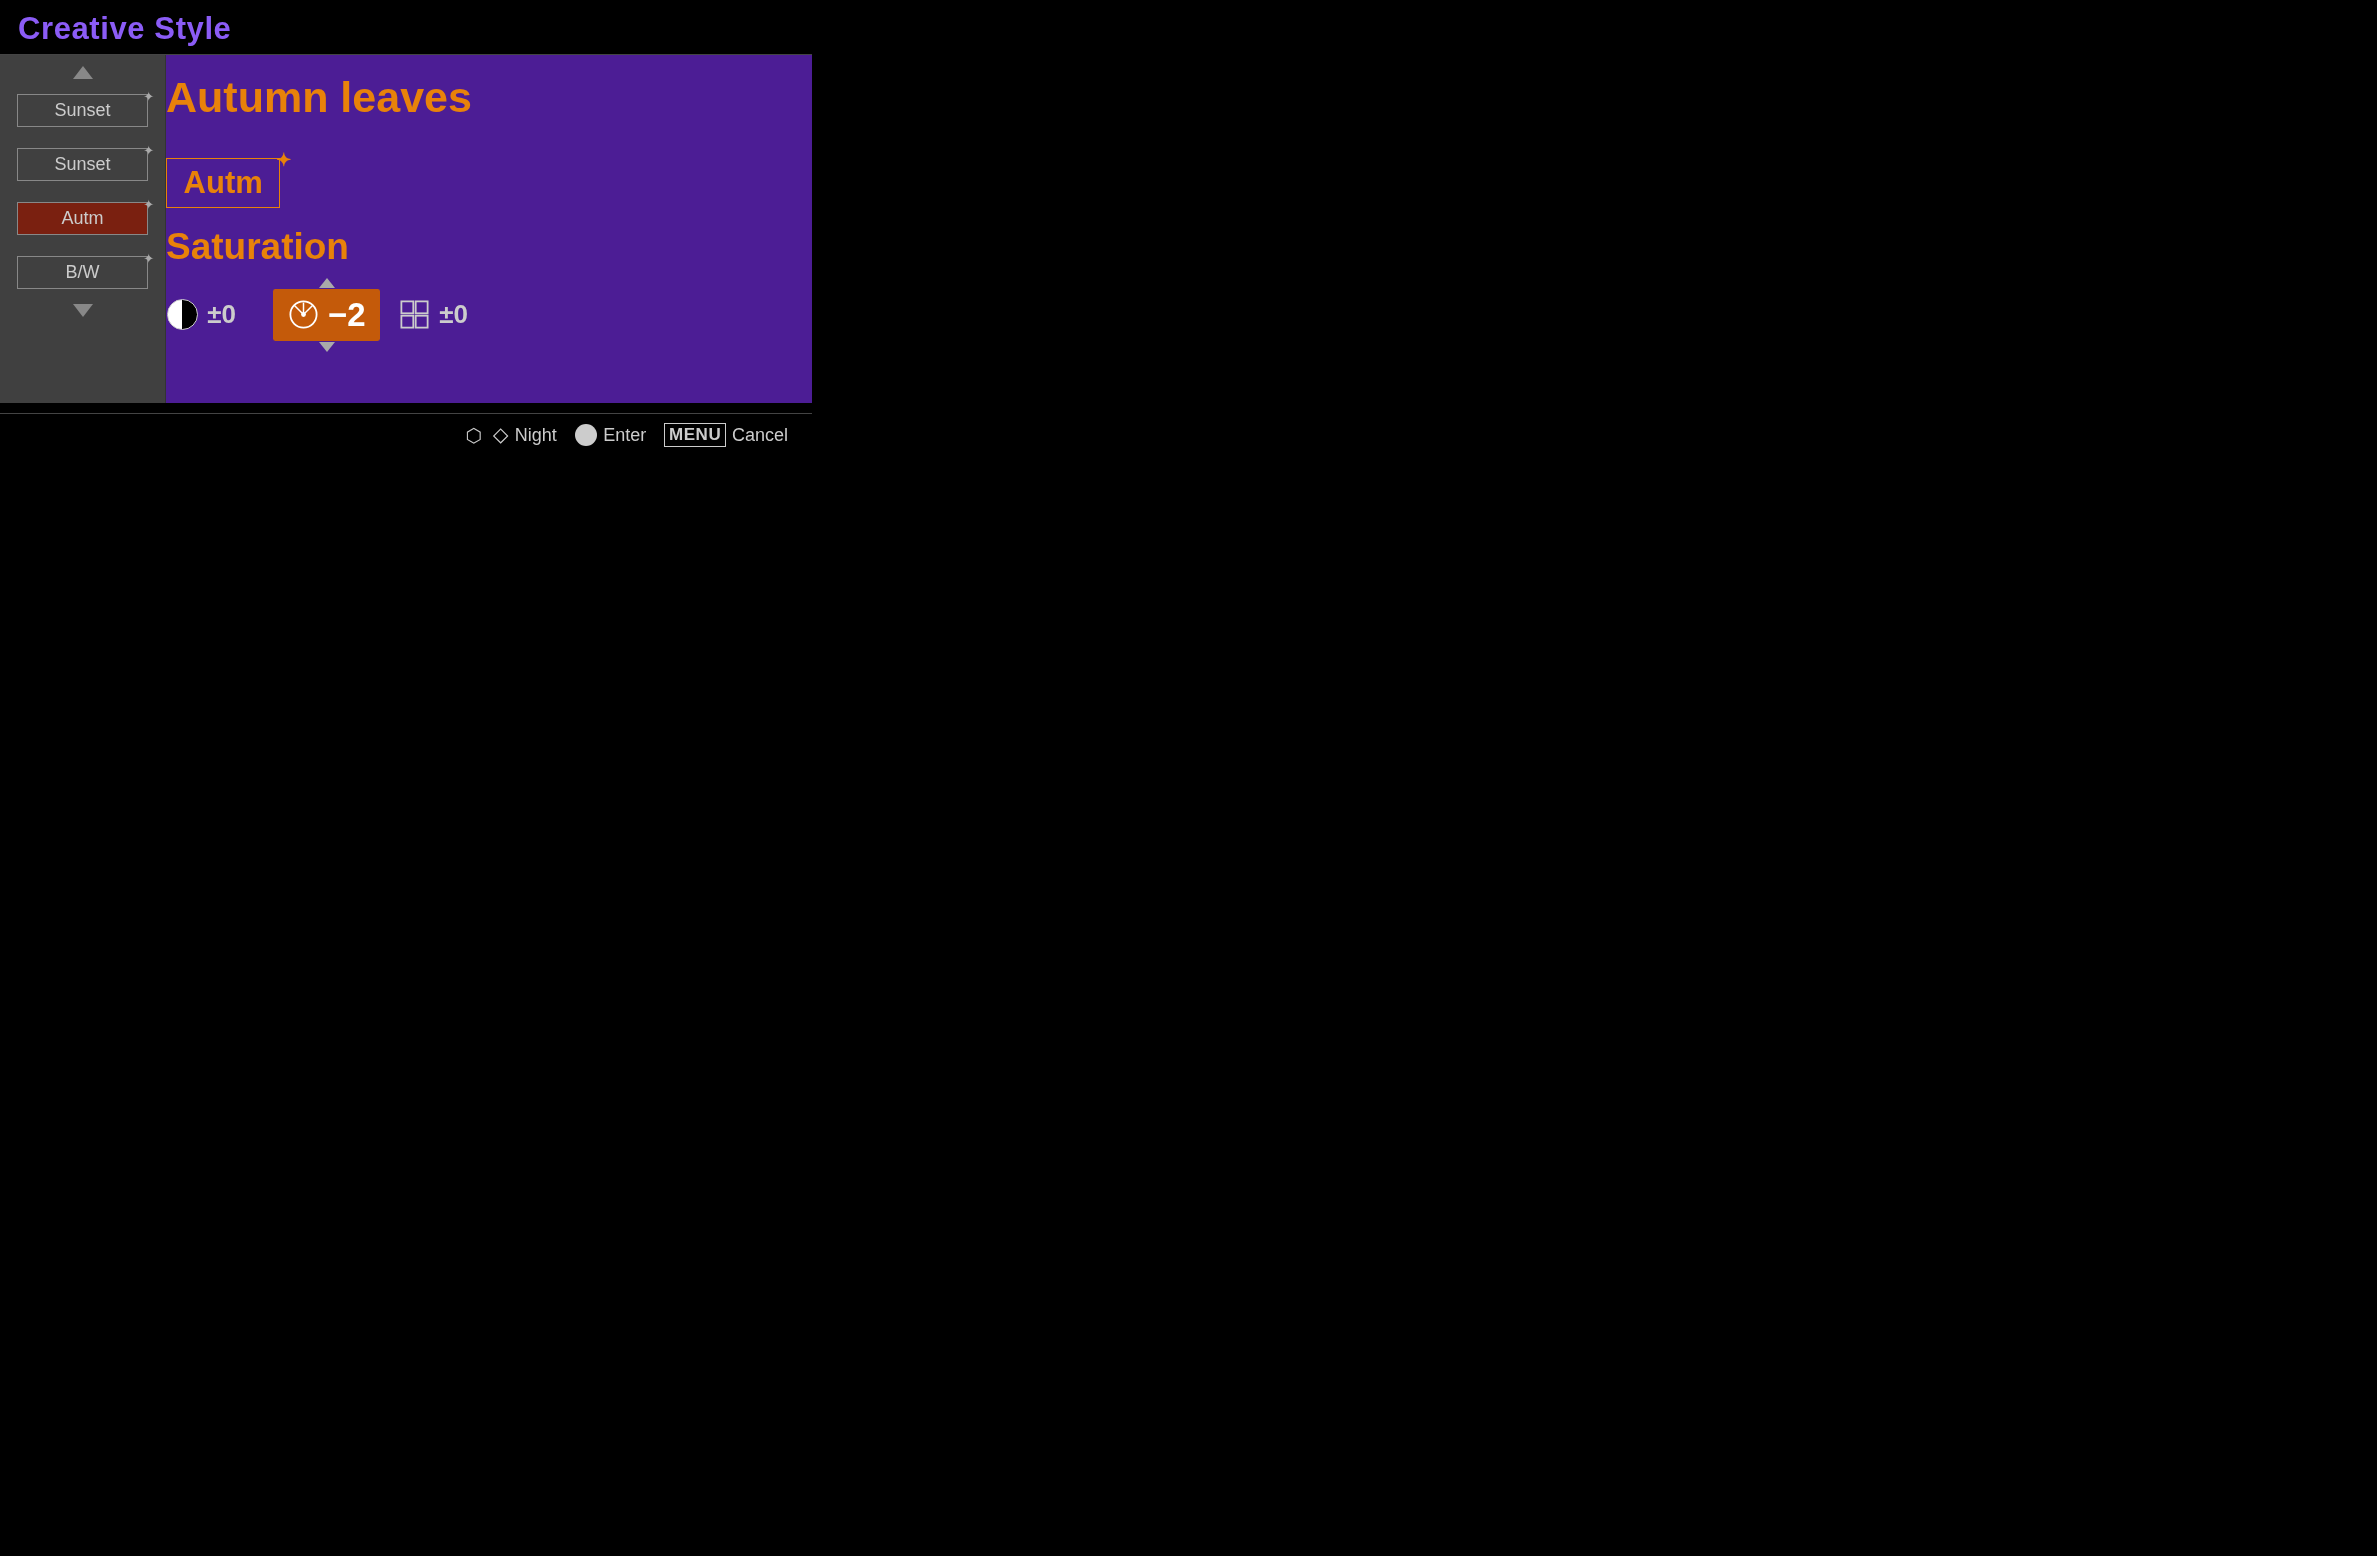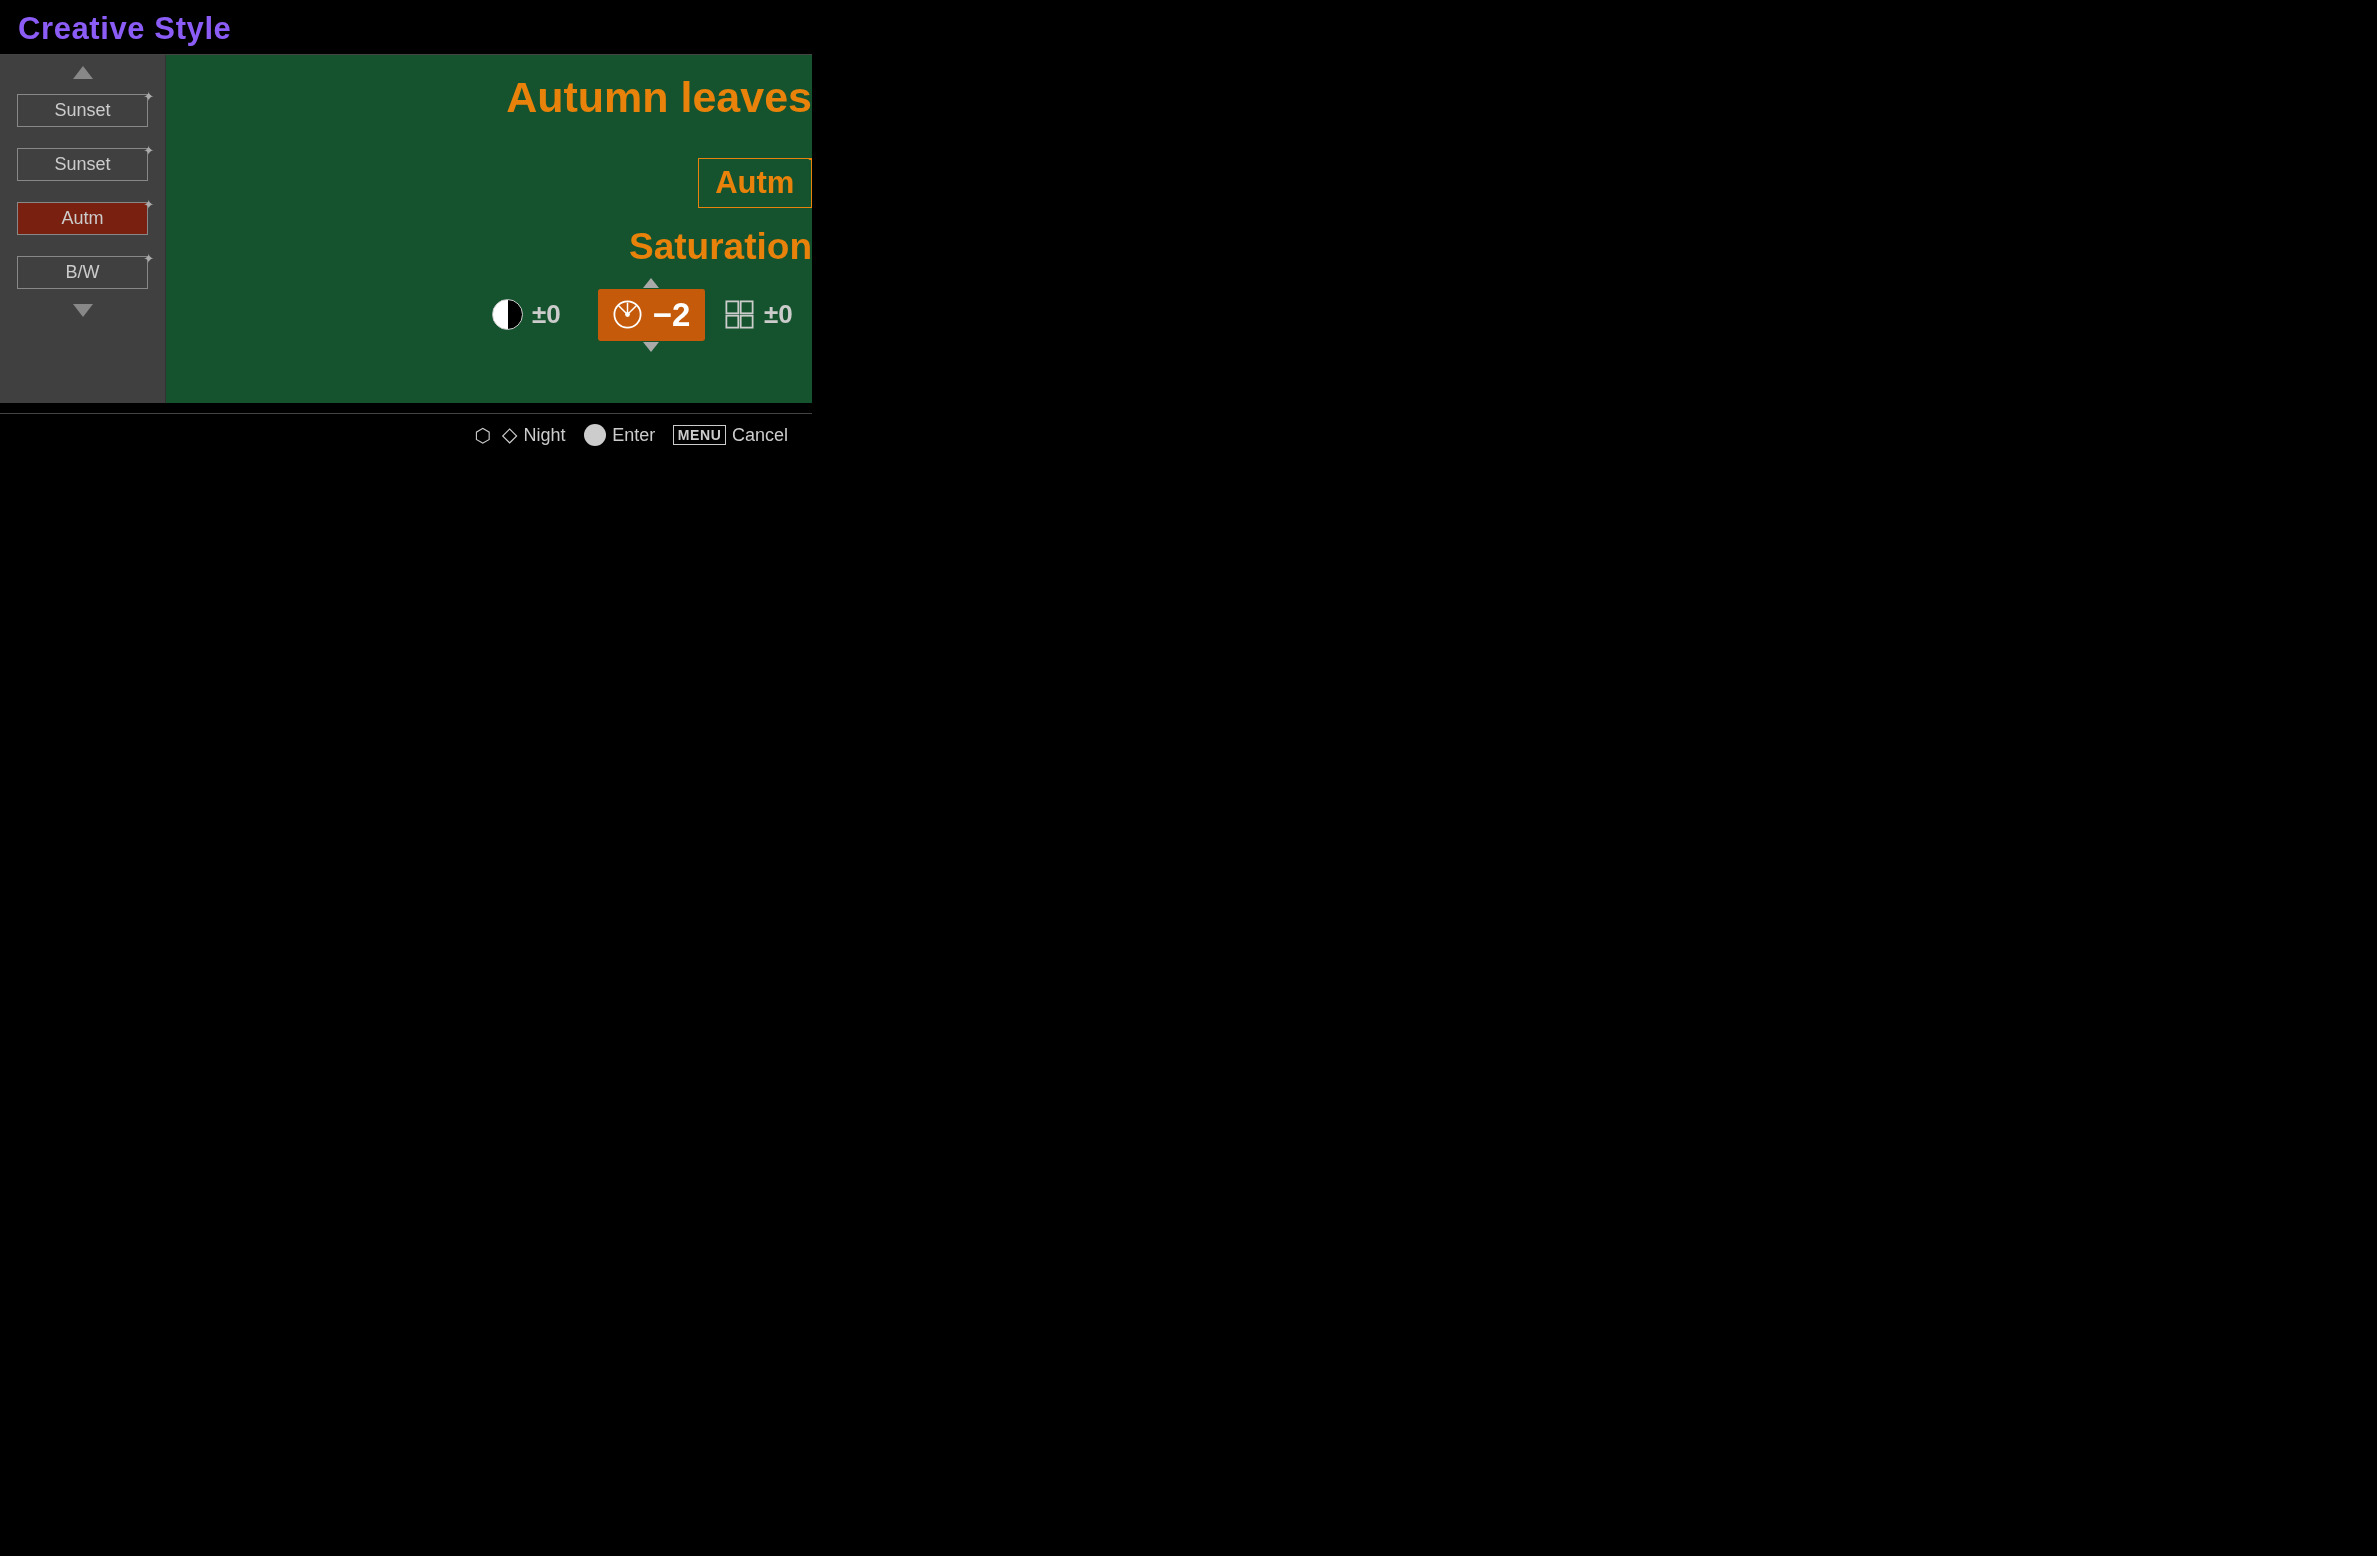--- a/index.html
+++ b/index.html
@@ -83,24 +83,24 @@
       right: -7.1px;
       color: #aaa;
       font-size: 13px;
     }
 
     
     .right-panel {
       flex: 1;
       display: flex;
       flex-direction: column;
-      align-items: flex-end;
+      align-items: flex-start;
       justify-content: flex-start;
       padding-top: 18px;
-      background: #14532d;
+      background: #4c1d95;
     }
 
     .style-title {
       color: #e8820a;
       font-size: 43px;
       font-weight: bold;
       margin-bottom: 24px;
     }
 
     
@@ -262,21 +262,21 @@
       height: 22.6px;
       background: #ccc;
       border-radius: 50%;
       display: inline-block;
     }
 
     .menu-btn {
       display: inline-block;
       border: 1.8px solid #ccc;
       color: #ccc;
-      font-size: 14px;
+      font-size: 17px;
       font-weight: bold;
       padding: 1.2px 3.6px;
       letter-spacing: 0.6px;
     }
   </style>
 </head>
 <body>
 
 <div class="title-bar">
   <h1>Creative Style</h1>

